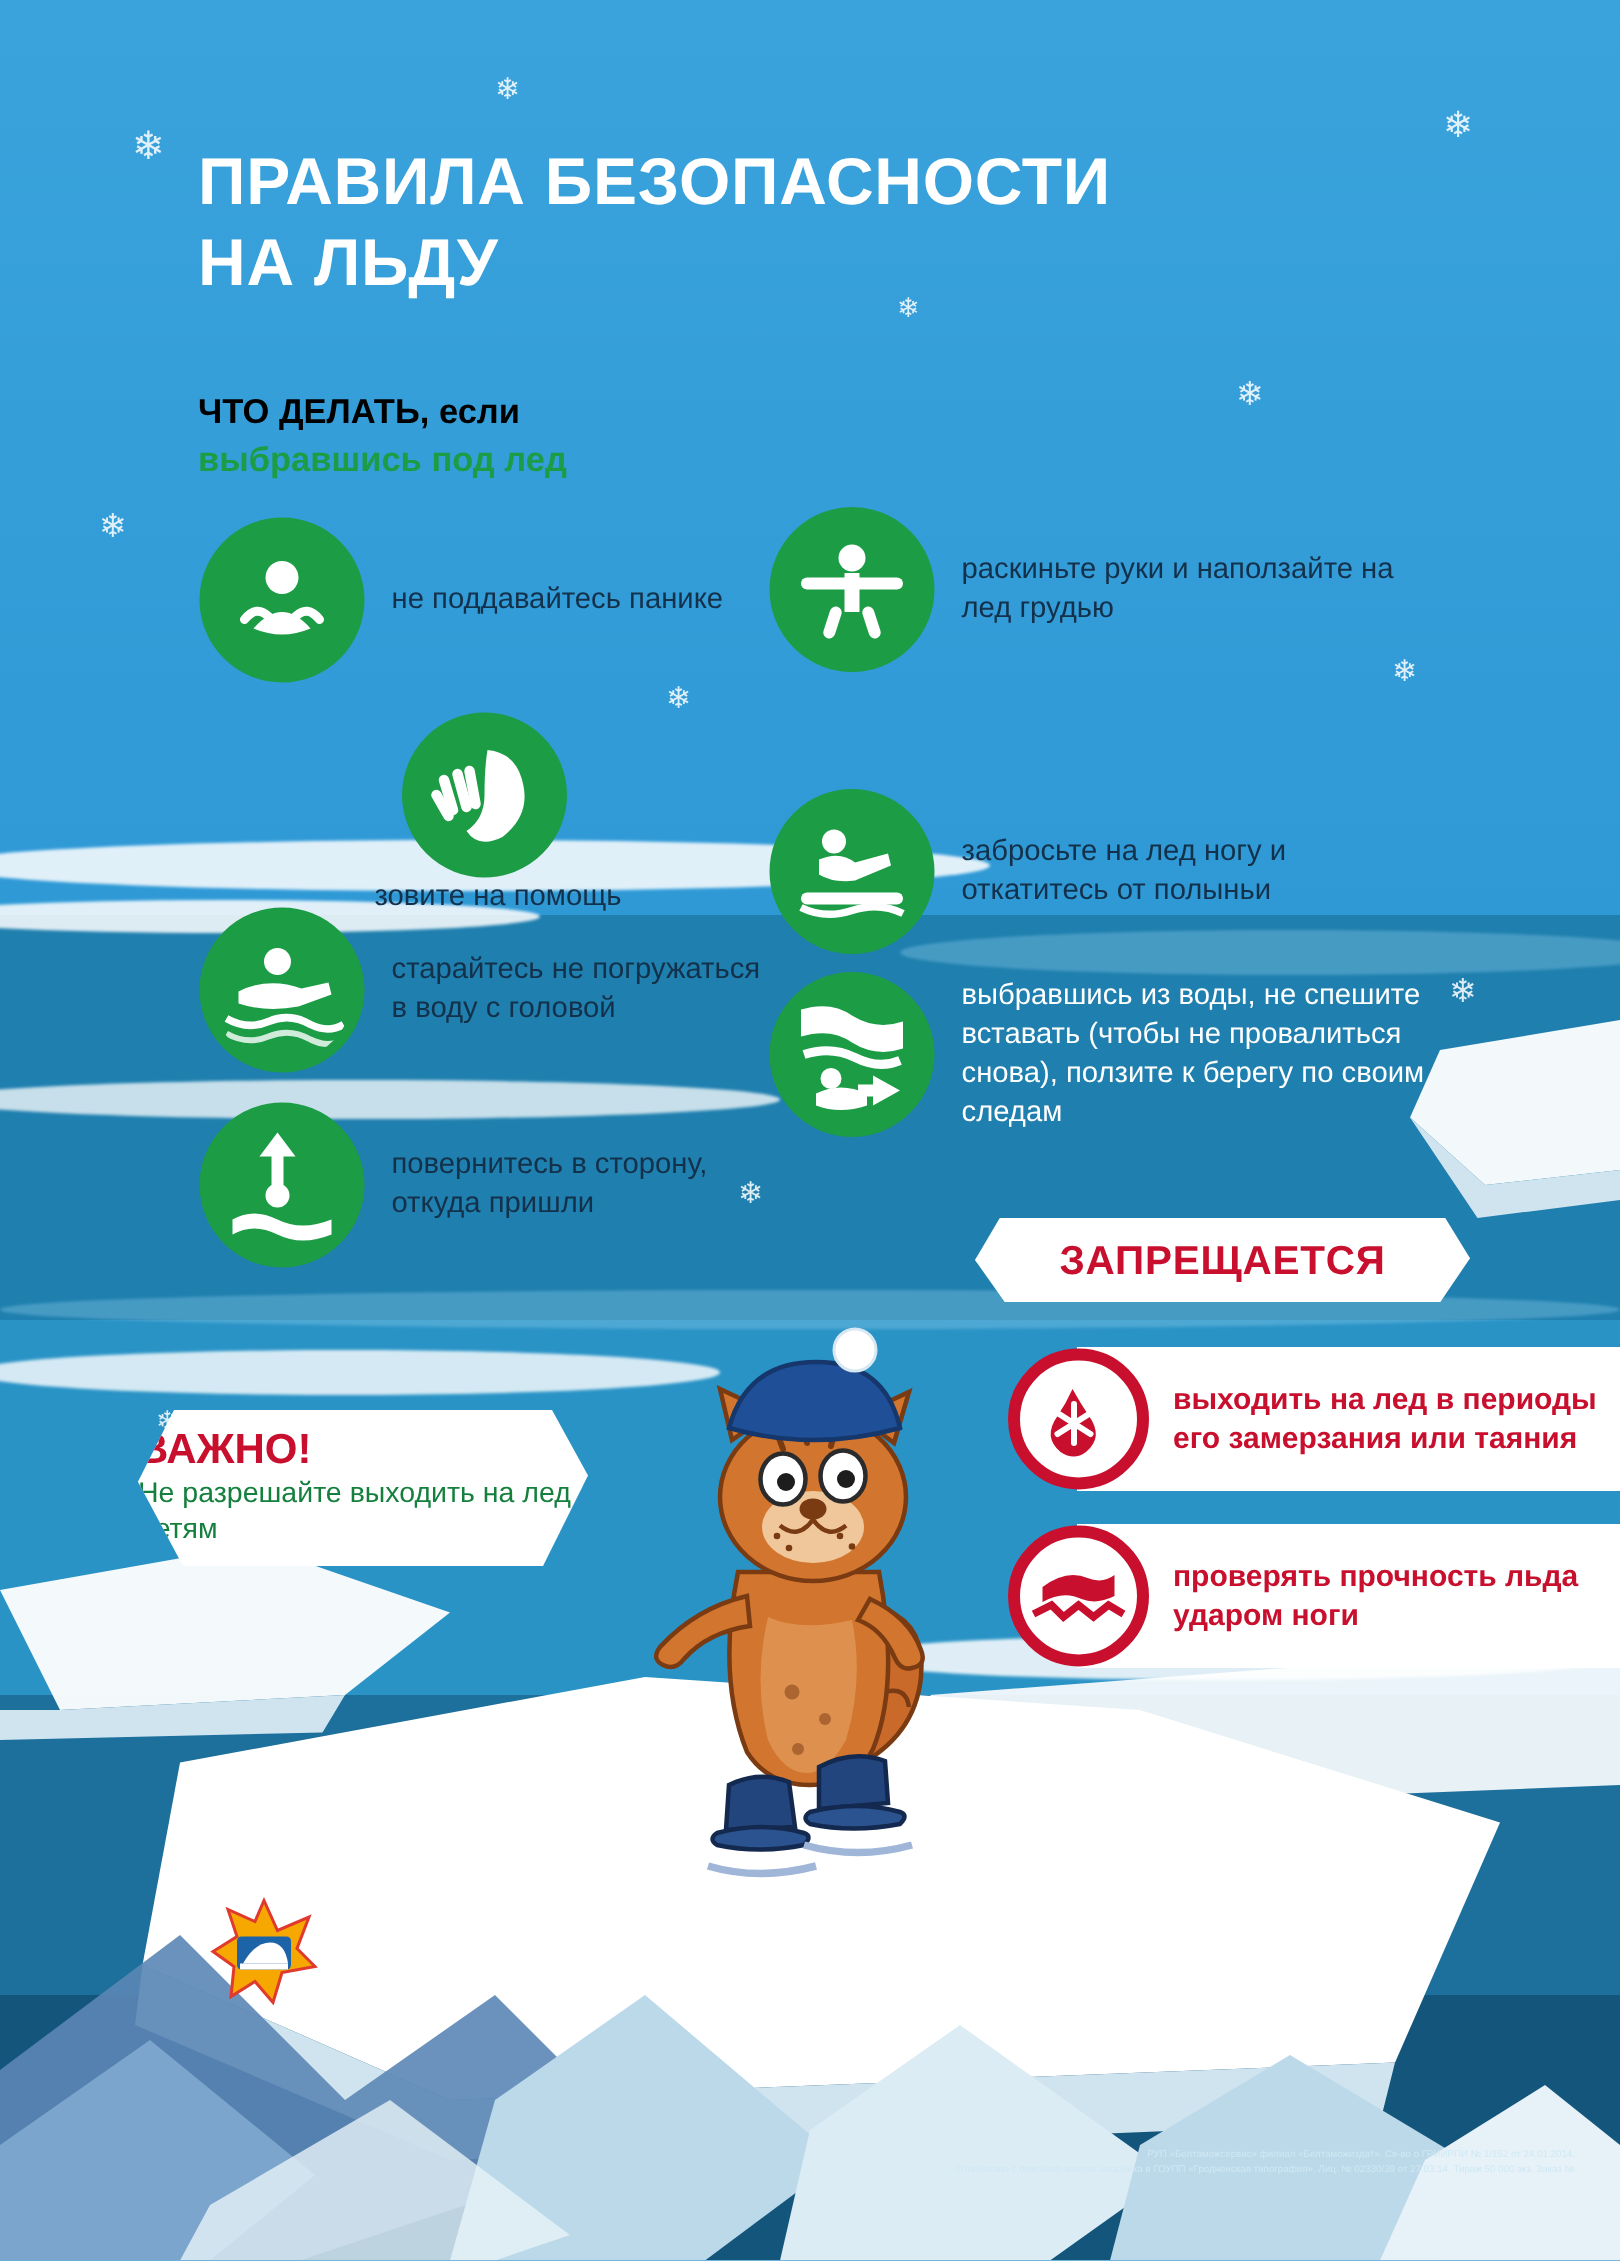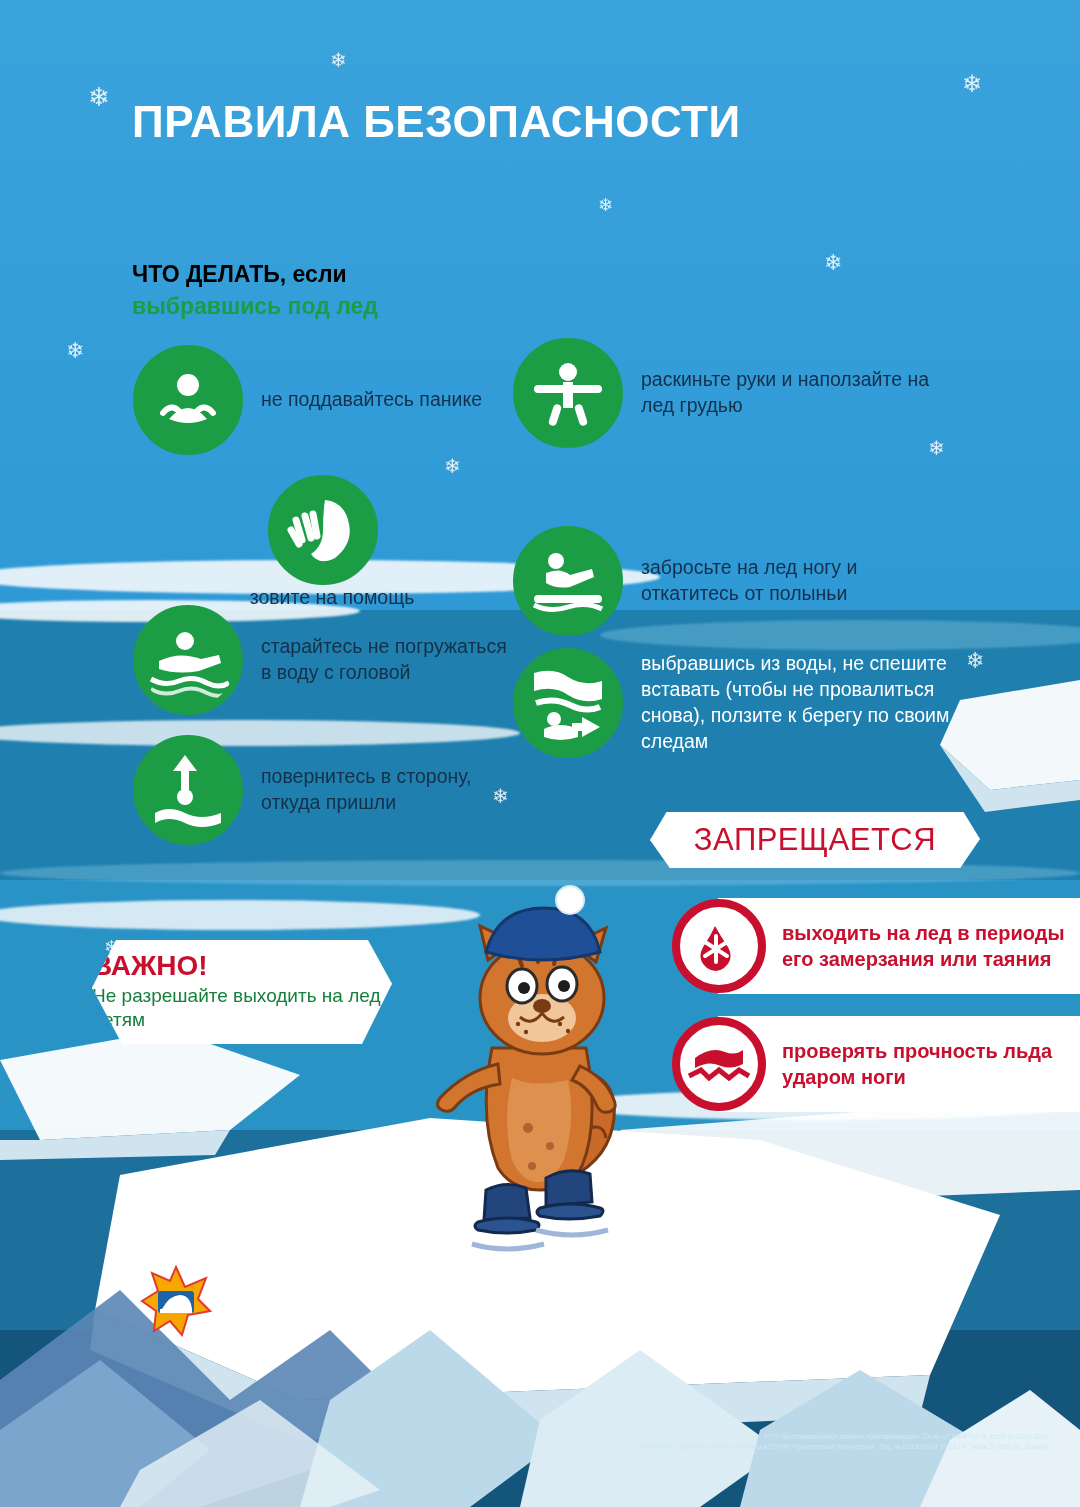--- a/index.html
+++ b/index.html
@@ -58,21 +58,21 @@
   .rule-text.light{color:#ffffff;}
 
   
   .ban-banner{
     position:absolute;left:650px;top:812px;width:330px;height:56px;
     background:#ffffff;
     clip-path:polygon(5% 0,95% 0,100% 48%,94% 100%,6% 100%,0 50%);
     display:flex;align-items:center;justify-content:center;
     box-shadow:0 6px 0 rgba(170,200,215,.7);
   }
-  .ban-banner span{color:#c8102e;font-size:31px;font-weight:normal;letter-spacing:.5px;}
+  .ban-banner span{color:#c8102e;font-size:27px;font-weight:bold;letter-spacing:.5px;}
 
   
   .ban-row{position:absolute;display:flex;align-items:center;}
   .ban-row .stripe{position:absolute;left:0;top:0;height:100%;width:400px;background:#ffffff;z-index:0;}
   .ban-circle{
     width:94px;height:94px;border-radius:50%;
     background:#ffffff;border:8px solid #c8102e;box-sizing:border-box;
     display:flex;align-items:center;justify-content:center;position:relative;z-index:2;flex:0 0 auto;
   }
   .ban-text{margin-left:16px;color:#c8102e;font-size:20px;font-weight:bold;line-height:1.32;position:relative;z-index:2;}
@@ -144,20 +144,21 @@
   <div class="flake" style="left:824px;top:252px;font-size:22px;">❄</div>
   <div class="flake" style="left:66px;top:340px;font-size:22px;">❄</div>
   <div class="flake" style="left:928px;top:438px;font-size:20px;">❄</div>
   <div class="flake" style="left:444px;top:456px;font-size:20px;">❄</div>
   <div class="flake" style="left:966px;top:650px;font-size:22px;">❄</div>
   <div class="flake" style="left:492px;top:786px;font-size:20px;">❄</div>
   <div class="flake" style="left:104px;top:938px;font-size:18px;">❄</div>
 
   <div class="title">
     <div>ПРАВИЛА БЕЗОПАСНОСТИ</div>
+    <div>НА ЛЬДУ</div>
   </div>
 
   <div class="subtitle">
     <div><span class="dark">ЧТО ДЕЛАТЬ, если</span></div>
     <div>выбравшись под лед</div>
   </div>
 
   <div class="rule" style="left:133px;top:345px;width:380px;">
     <div class="circle fill">
       <svg width="78" height="78" viewBox="0 0 78 78">

